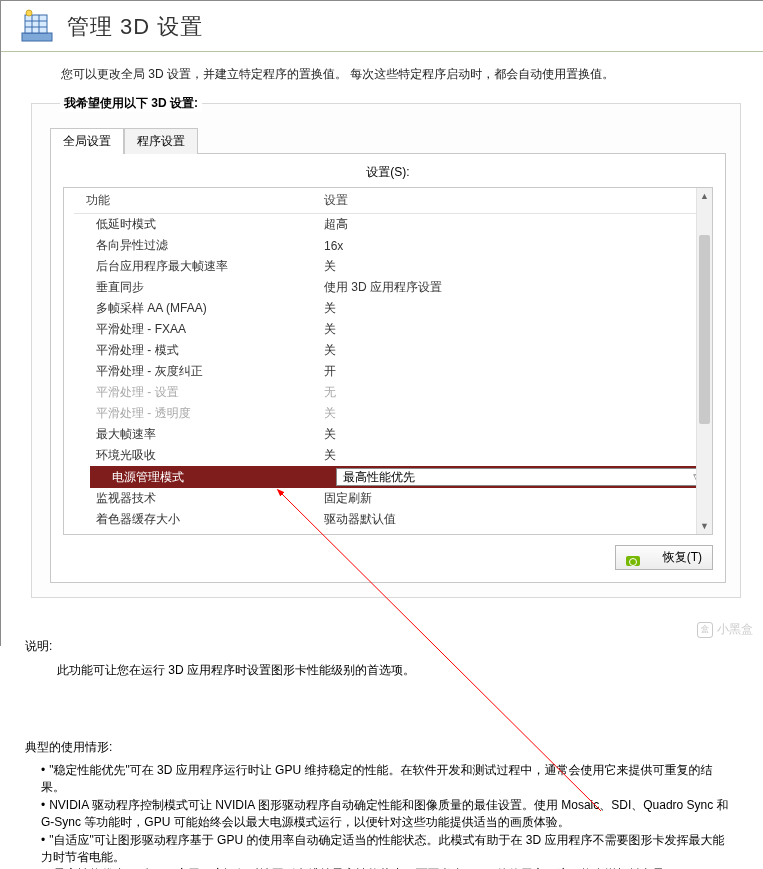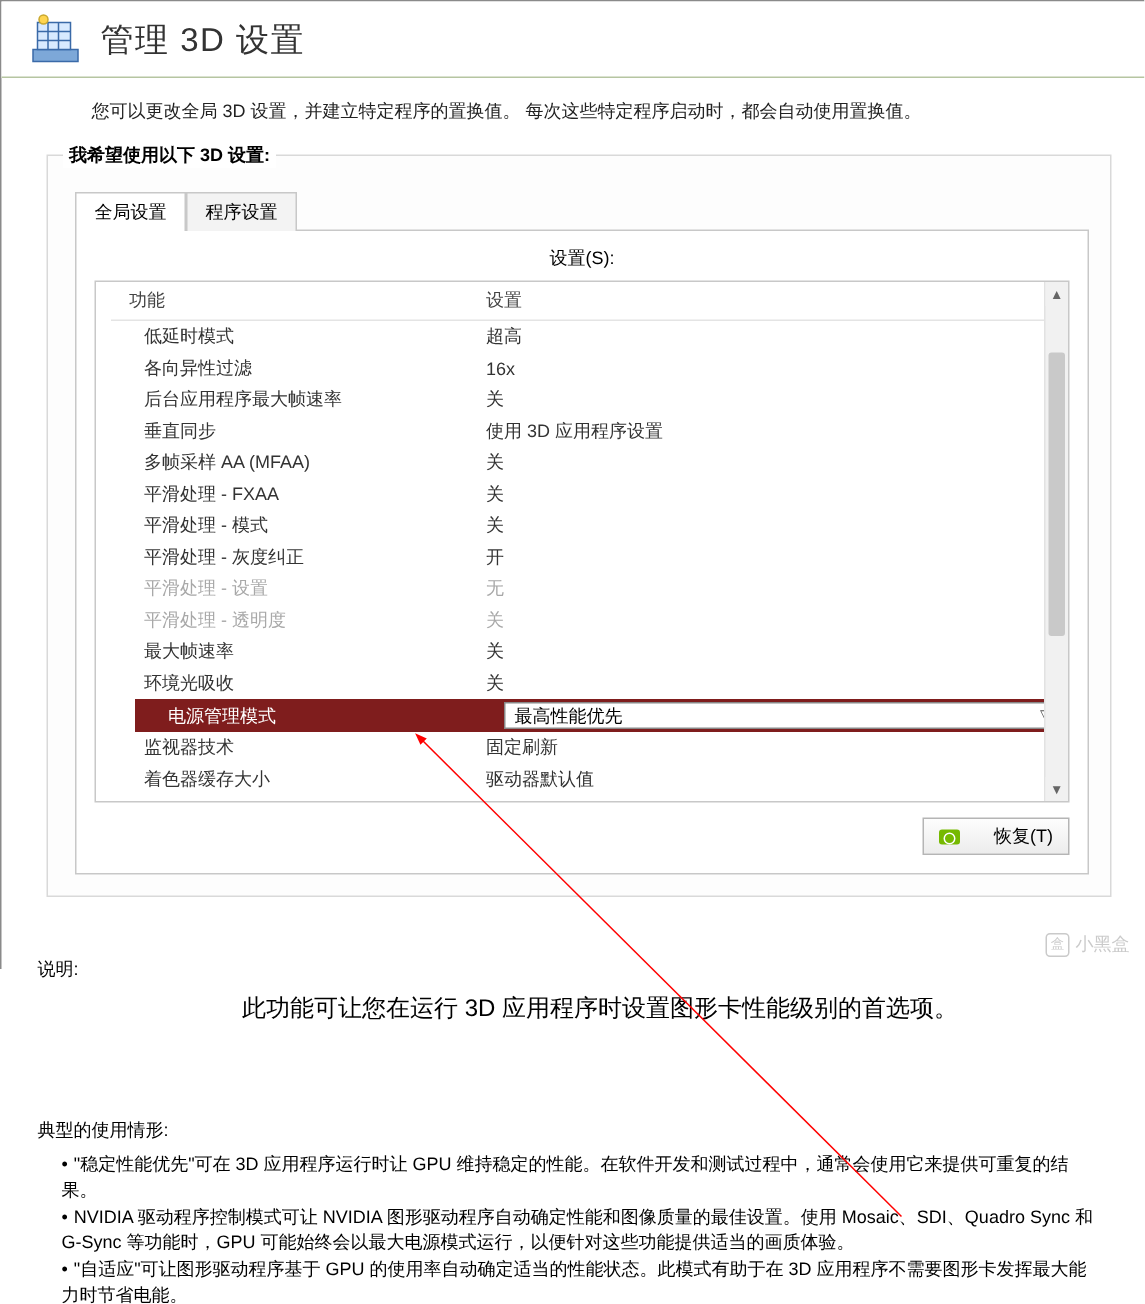--- a/index.html
+++ b/index.html
@@ -50,21 +50,21 @@
   .group-box {
     margin: 10px 22px 0 30px;
     border: 1px solid #d9d9d9;
     background: #fdfdfd;
     padding: 0 0 14px 0;
     position: relative;
   }
   .group-title {
     position: relative;
     top: -9px;
-    left: 10px;
+    left: 28px;
     background: #fff;
     padding: 0 4px;
     font-weight: bold;
     display: inline-block;
   }
   .tabs-area {
     margin: 6px 14px 0 18px;
   }
   .tab-row {
     display: flex;
@@ -173,21 +173,21 @@
     background: #c9c9c9;
     border-radius: 2px;
   }
   
   .restore-row {
     display: flex;
     justify-content: flex-end;
     margin-top: 10px;
   }
   .restore-btn {
-    display: flex; align-items: center;
+    display: flex; align-items: flex-end;
     border: 1px solid #b5b5b5;
     background: linear-gradient(#fdfdfd,#ececec);
     padding: 3px 10px;
     font-size: 12px;
     cursor: pointer;
     gap: 23px;
   }
   .nv-eye {
     width: 14px; height: 10px;
     background: #76b900;
@@ -203,23 +203,22 @@
     border-radius:50%;
   }
   
   .sec-head {
     margin: 40px 20px 6px 24px;
     font-size: 12px;
     color: #000;
   }
   .desc {
     margin: 4px 20px 0 56px;
-    font-size: 16px;
+    font-size: 12px;
     line-height: 1.5;
-    text-align: center;
   }
   .use-list {
     margin: 4px 30px 0 40px;
     font-size: 12px;
     line-height: 1.45;
   }
   .use-list .item::before {
     content: "•";
     margin-right: 4px;
   }

